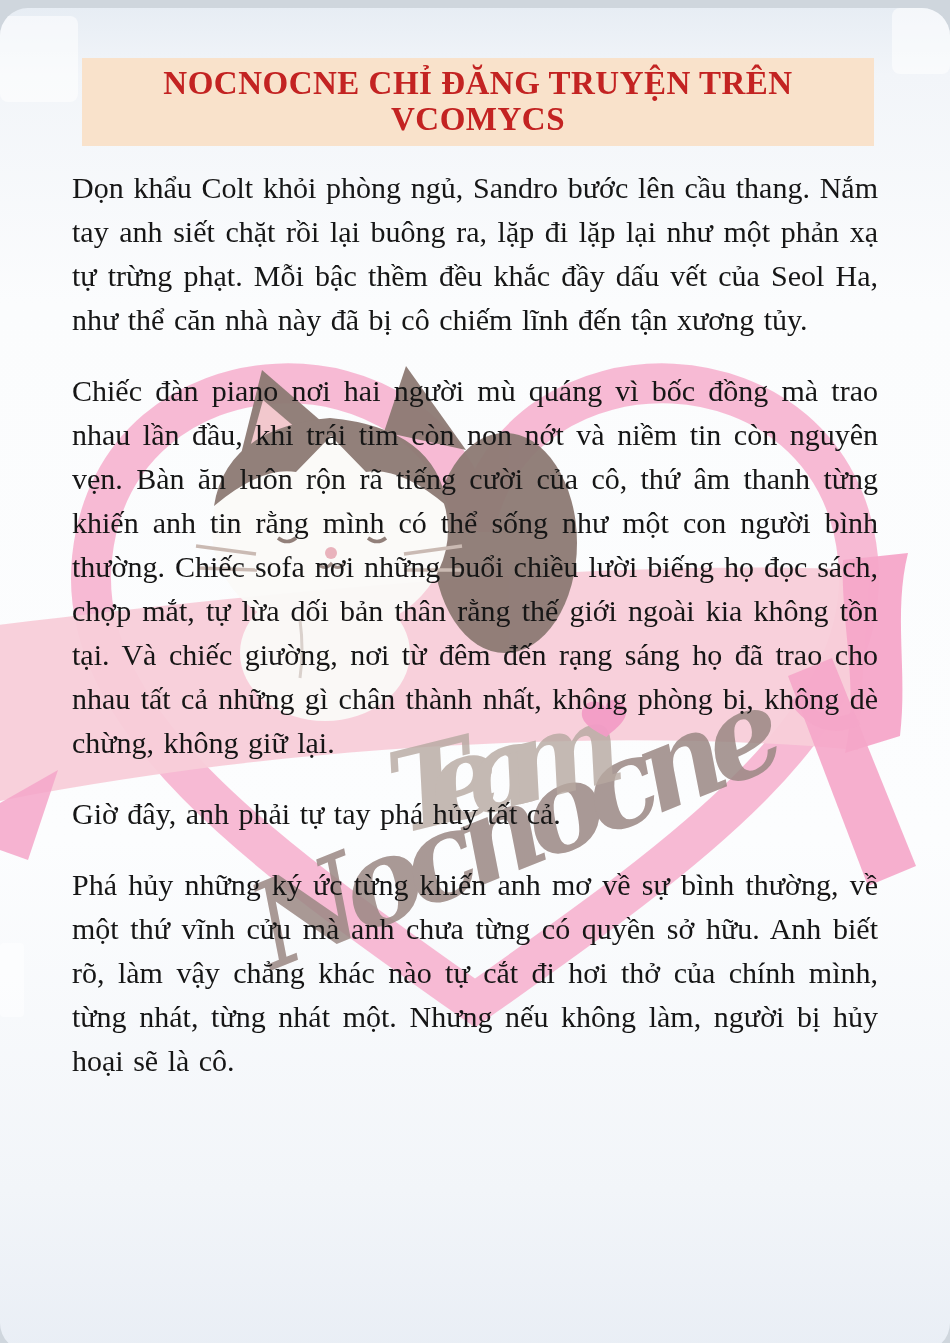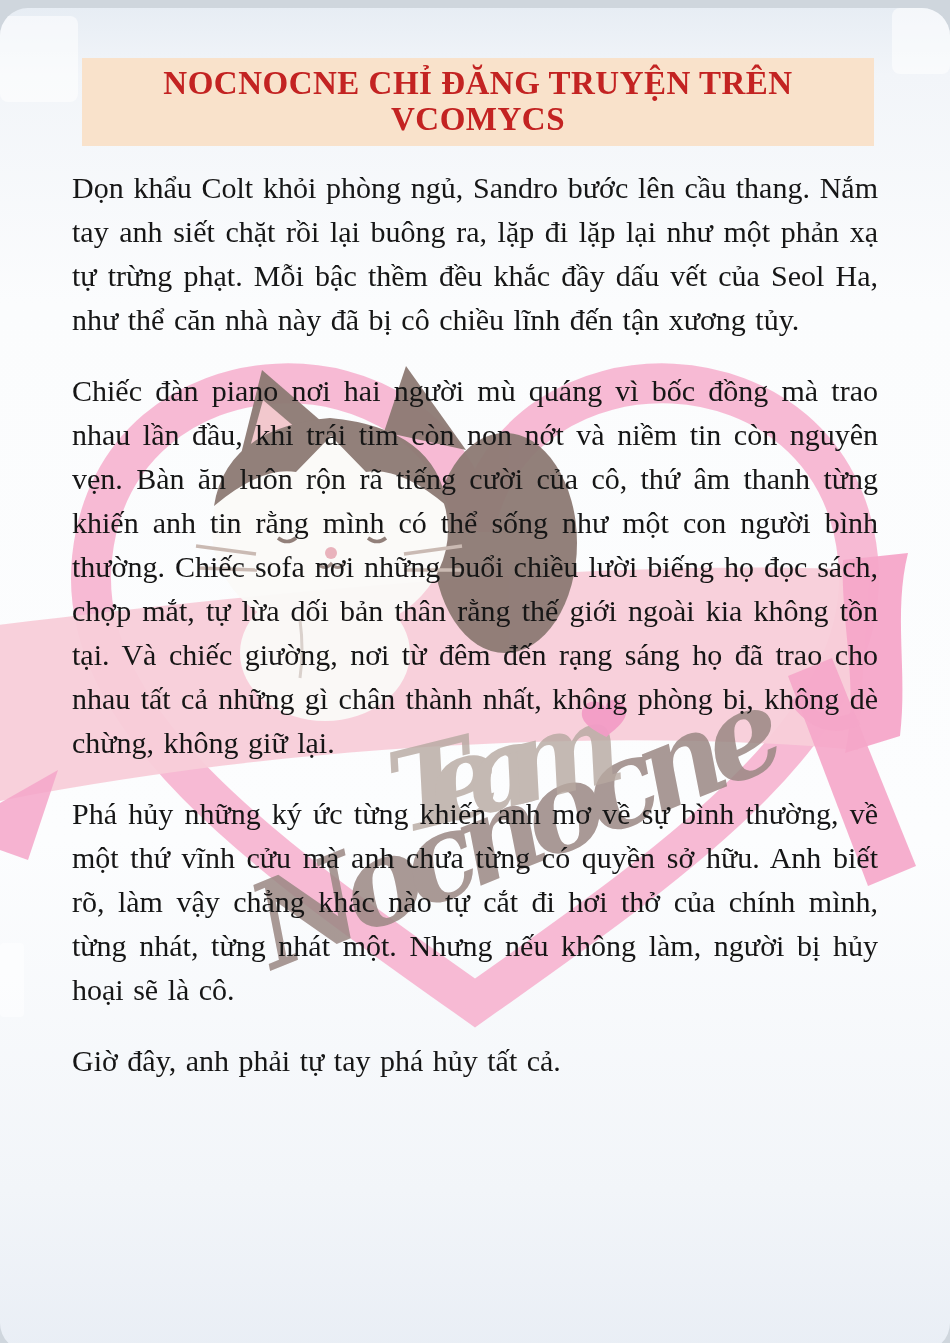--- a/index.html
+++ b/index.html
@@ -102,20 +102,20 @@
 
     <text x="205" y="868" font-family="DejaVu Serif, serif" font-style="italic" font-weight="bold" font-size="118" fill="#9b8884" opacity="0.85" textLength="560" transform="rotate(-22 480 740)">Nocnocne</text>
     <text x="388" y="800" font-family="DejaVu Serif, serif" font-style="italic" font-weight="bold" font-size="112" fill="#b7a9a1" opacity="0.8" textLength="235" transform="rotate(-14 500 760)">Team</text>
 
     <path d="M 607 700 c -5 -12 -22 -10 -24 2 c -2 11 12 20 21 27 c 10 -7 24 -13 23 -25 c -1 -12 -17 -15 -20 -4 z" fill="#f29cc6" opacity="0.95" transform="rotate(-8 605 712)"></path>
   </svg>
 
   <div class="content">
     <div class="header-banner">NOCNOCNE CHỈ ĐĂNG TRUYỆN TRÊN VCOMYCS</div>
 
-    <p class="para">Dọn khẩu Colt khỏi phòng ngủ, Sandro bước lên cầu thang. Nắm tay anh siết chặt rồi lại buông ra, lặp đi lặp lại như một phản xạ tự trừng phạt. Mỗi bậc thềm đều khắc đầy dấu vết của Seol Ha, như thể căn nhà này đã bị cô chiều lĩnh đến tận xương tủy.</p>
+    <p class="para">Dọn khẩu Colt khỏi phòng ngủ, Sandro bước lên cầu thang. Nắm tay anh siết chặt rồi lại buông ra, lặp đi lặp lại như một phản xạ tự trừng phạt. Mỗi bậc thềm đều khắc đầy dấu vết của Seol Ha, như thể căn nhà này đã bị cô chiếm lĩnh đến tận xương tủy.</p>
     <p class="para">Chiếc đàn piano nơi hai người mù quáng vì bốc đồng mà trao nhau lần đầu, khi trái tim còn non nớt và niềm tin còn nguyên vẹn. Bàn ăn luôn rộn rã tiếng cười của cô, thứ âm thanh từng khiến anh tin rằng mình có thể sống như một con người bình thường. Chiếc sofa nơi những buổi chiều lười biếng họ đọc sách, chợp mắt, tự lừa dối bản thân rằng thế giới ngoài kia không tồn tại. Và chiếc giường, nơi từ đêm đến rạng sáng họ đã trao cho nhau tất cả những gì chân thành nhất, không phòng bị, không dè chừng, không giữ lại.</p>
+    <p class="para">Giờ đây, anh phải tự tay phá hủy tất cả.</p>
     <p class="para">Phá hủy những ký ức từng khiến anh mơ về sự bình thường, về một thứ vĩnh cửu mà anh chưa từng có quyền sở hữu. Anh biết rõ, làm vậy chẳng khác nào tự cắt đi hơi thở của chính mình, từng nhát, từng nhát một. Nhưng nếu không làm, người bị hủy hoại sẽ là cô.</p>
-    <p class="para">Giờ đây, anh phải tự tay phá hủy tất cả.</p>
   </div>
 
 
 </div>
 
 </body></html>

